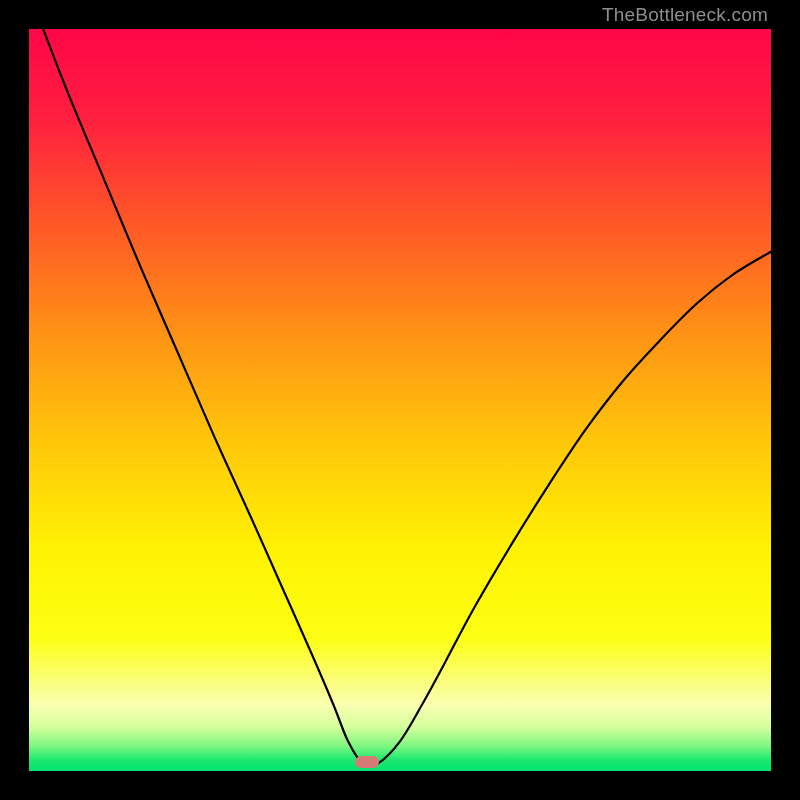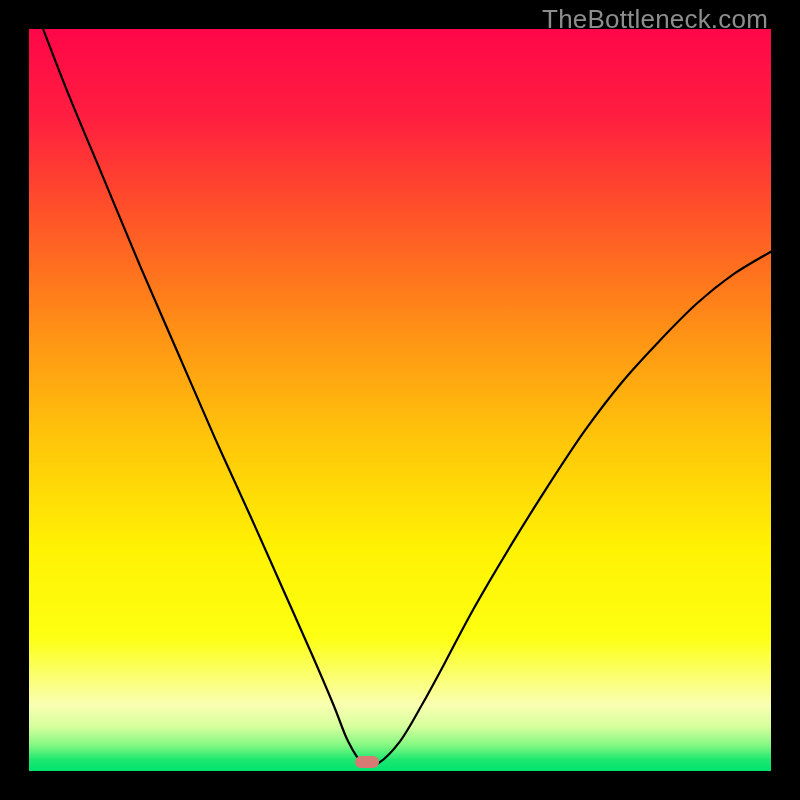--- a/index.html
+++ b/index.html
@@ -31,21 +31,21 @@
     left: 0;
     top: 0;
     width: 100%;
     height: 100%;
   }
   .watermark {
     position: absolute;
     top: 4px;
     right: 32px;
     font-family: Arial, Helvetica, sans-serif;
-    font-size: 26px;
+    font-size: 19px;
     color: #8d8d8d;
     letter-spacing: 0.2px;
   }
   svg.curve {
     position: absolute;
     left: 0;
     top: 0;
   }
   .marker {
     position: absolute;

